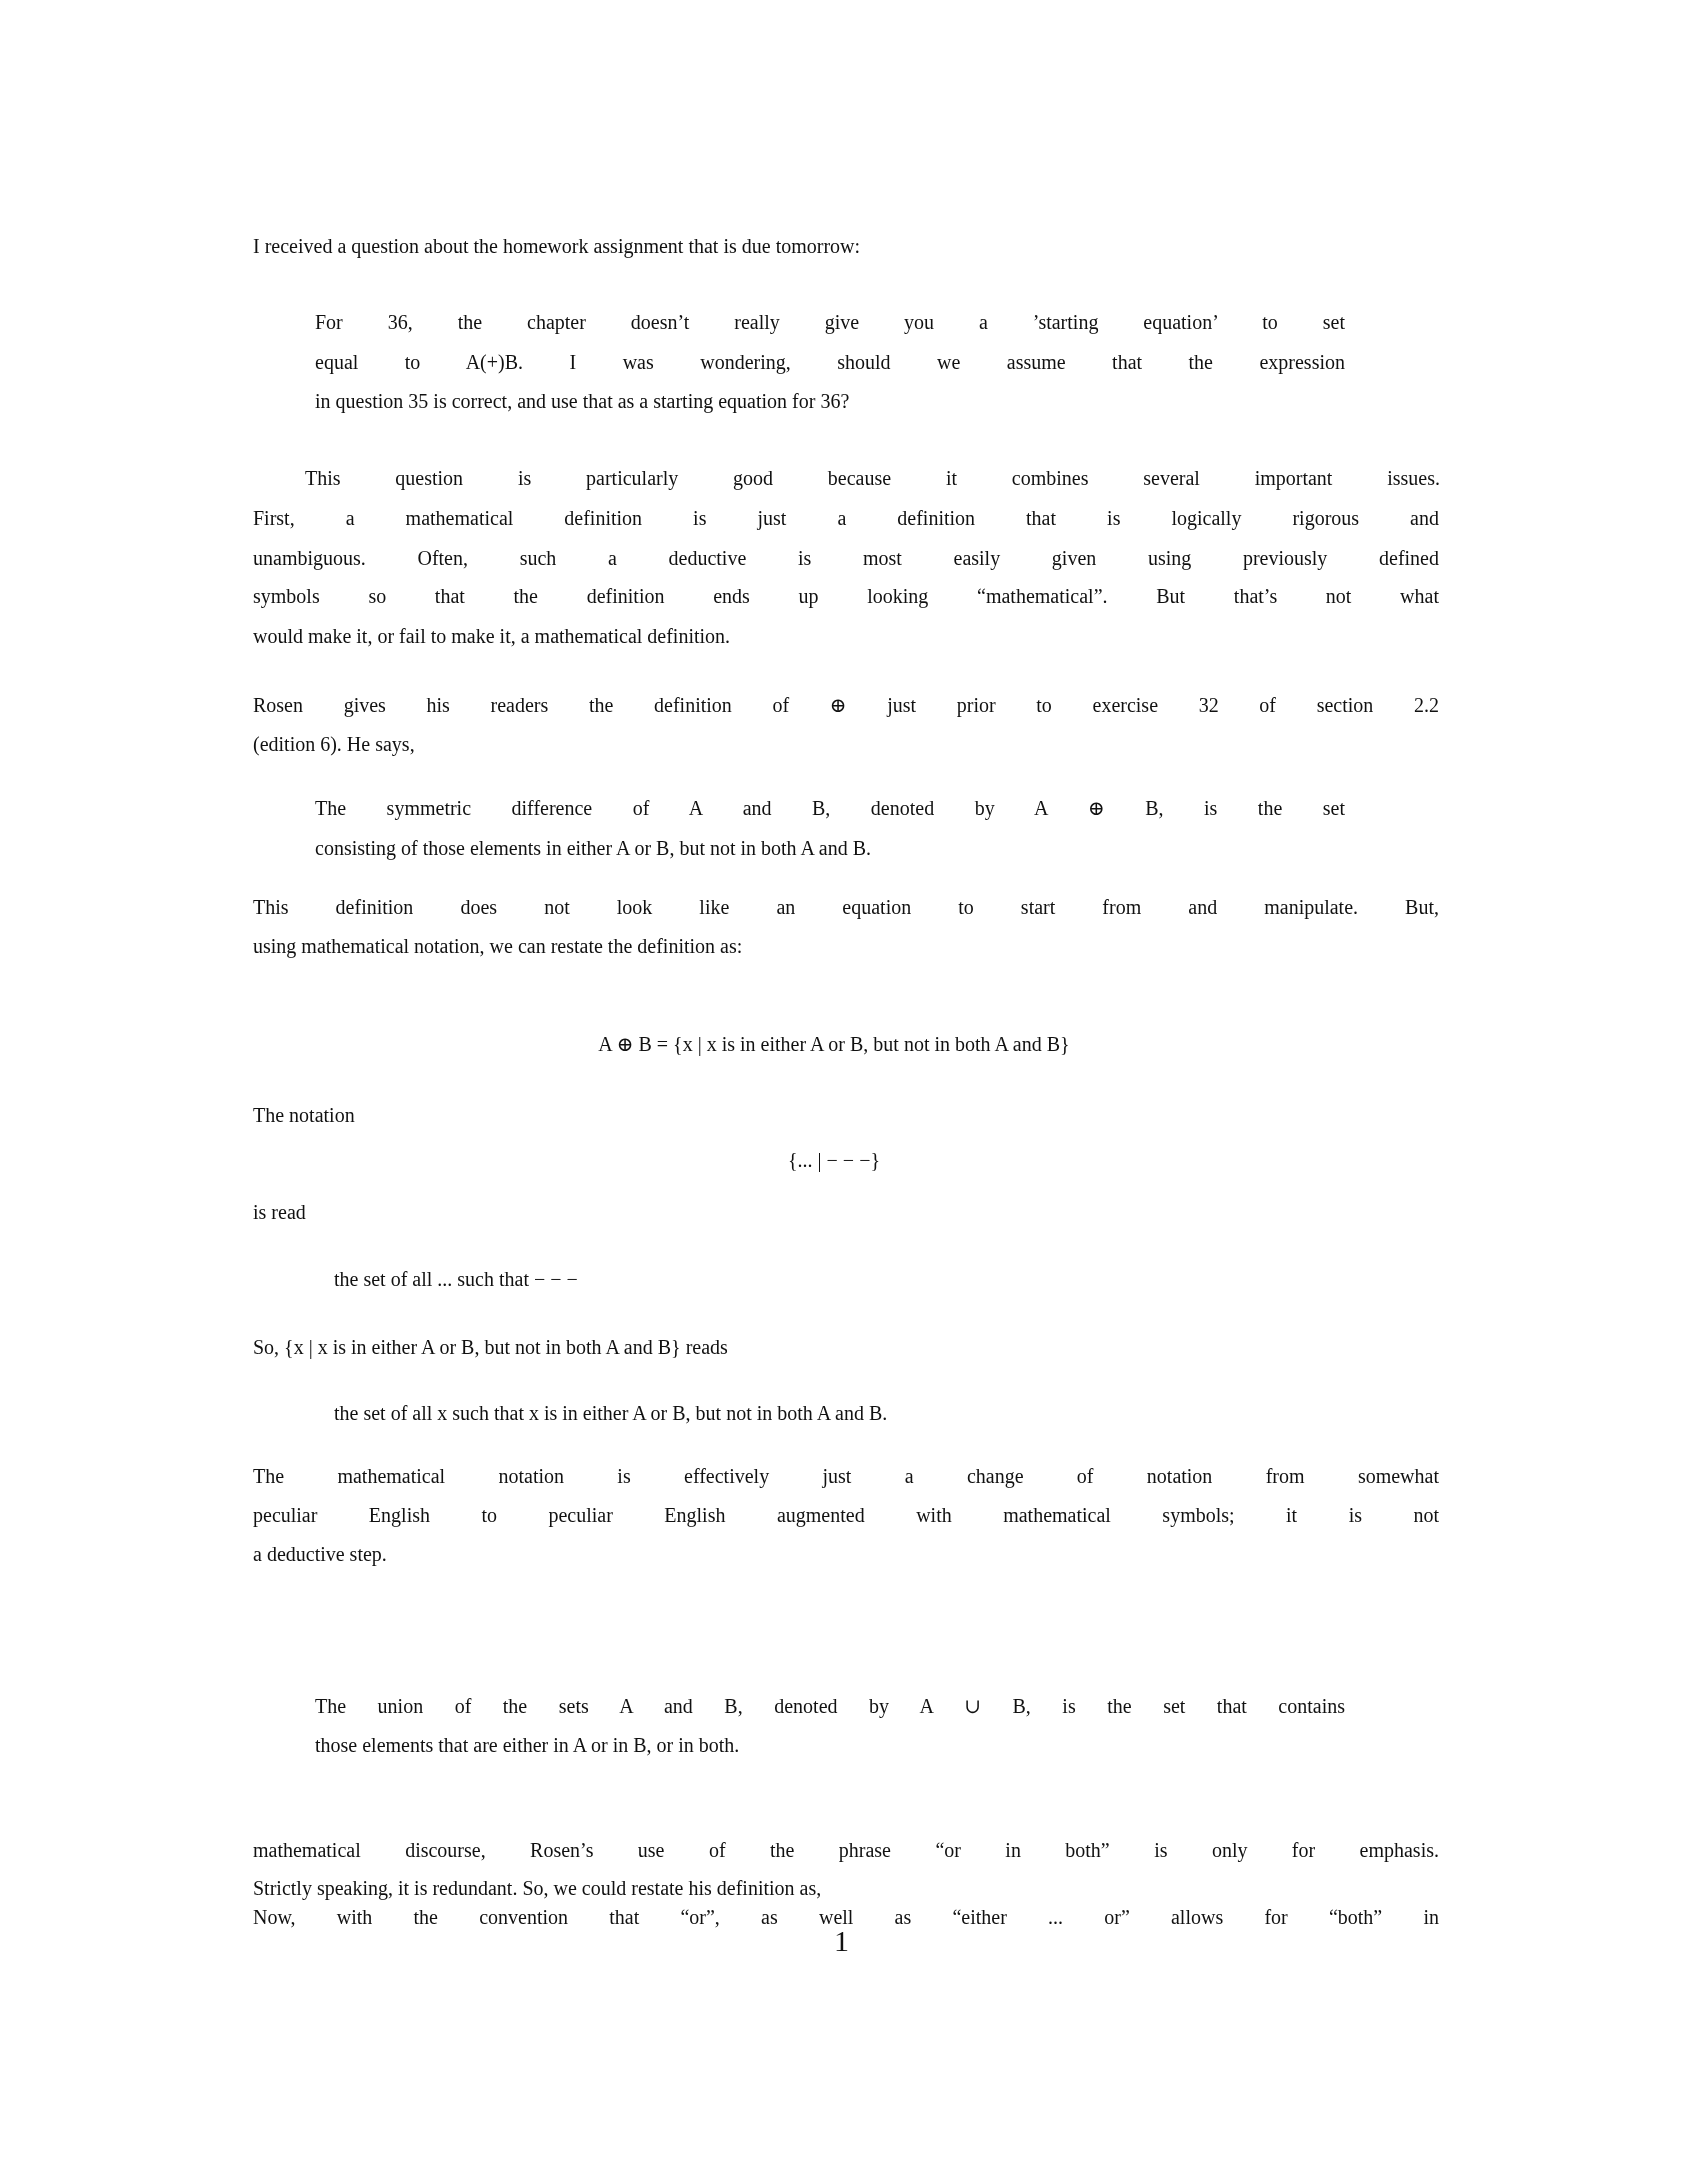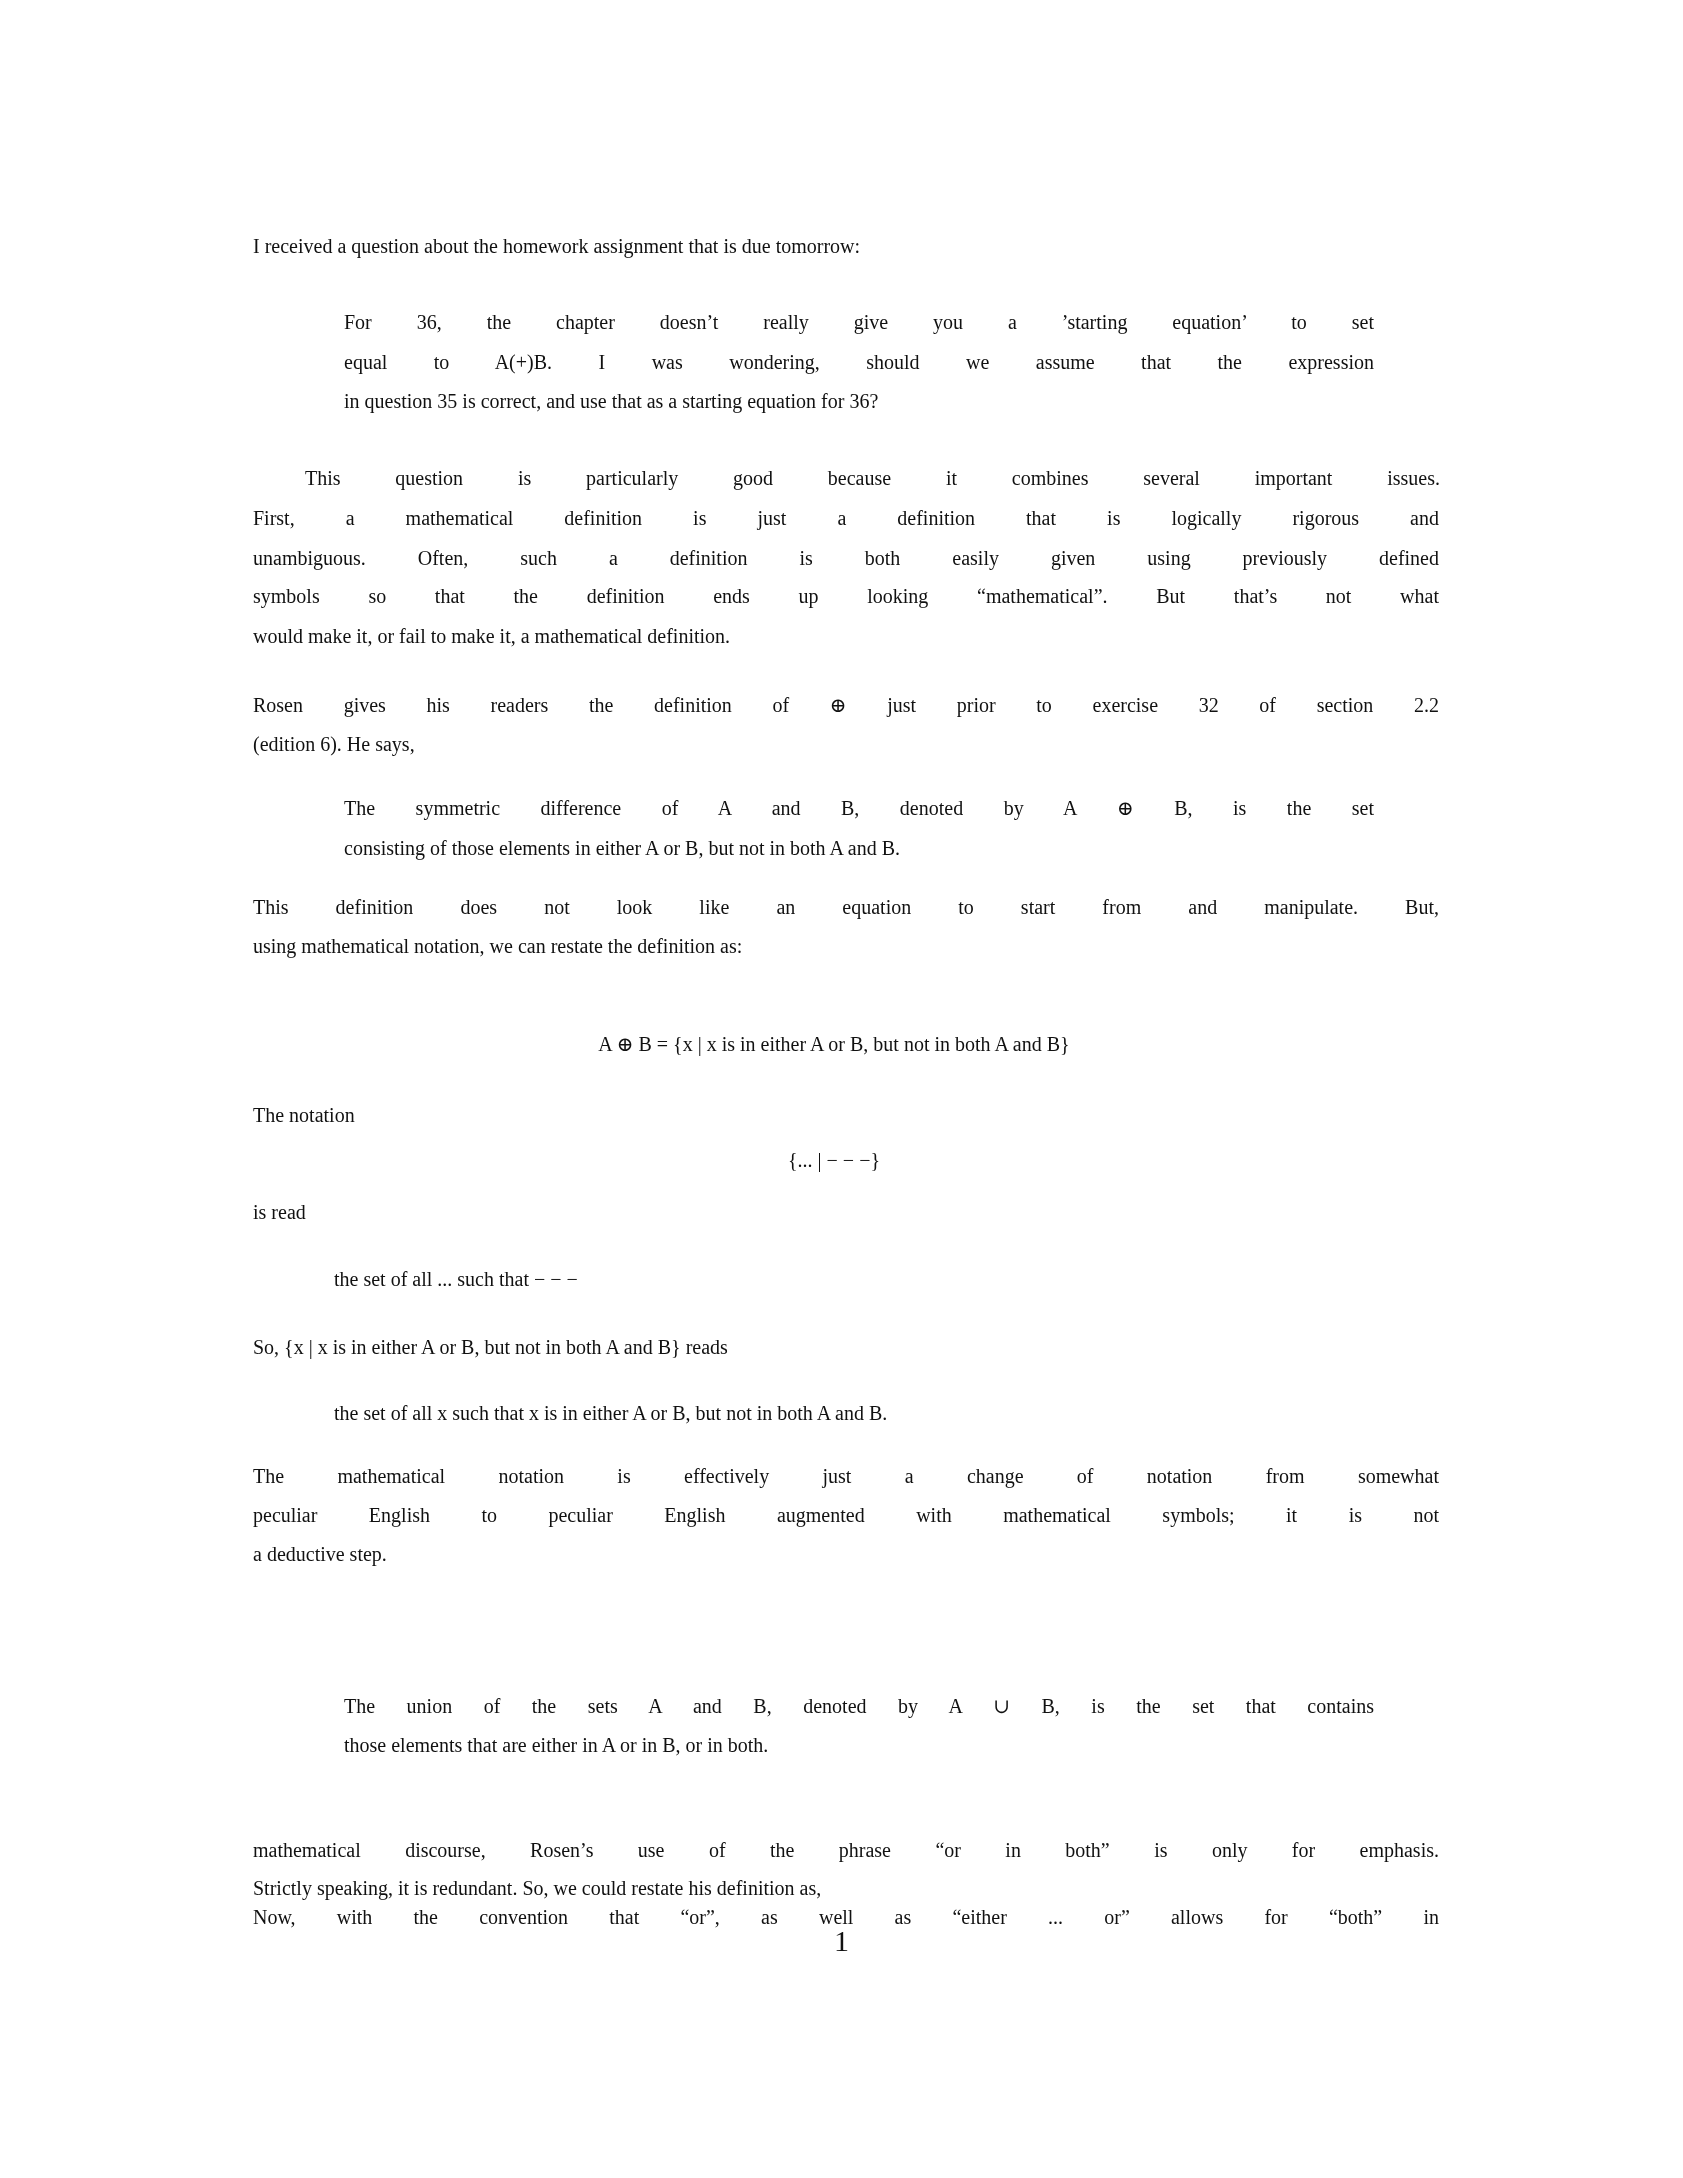--- a/index.html
+++ b/index.html
@@ -3,21 +3,21 @@
 <meta charset="utf-8">
 <style>
   html, body { margin: 0; padding: 0; background: #ffffff; }
   body { width: 1683px; height: 2178px; position: relative; overflow: hidden;
          font-family: "Liberation Serif", "DejaVu Serif", serif; color: #111111; }
   .page { position: absolute; left: 0; top: 0; width: 1683px; height: 2178px; background: #ffffff; }
   .line { position: absolute; font-size: 20px; line-height: 36px; white-space: nowrap; }
   .full { left: 253px; width: 1186px; text-align: justify; text-align-last: justify; }
   .full.last { text-align-last: left; }
   .ind { left: 305px; width: 1135px; text-align: justify; text-align-last: justify; }
-  .quote { left: 344px; width: 1030px; text-align: justify; text-align-last: justify; }
+  .quote { left: 315px; width: 1030px; text-align: justify; text-align-last: justify; }
   .quote.last { text-align-last: left; }
   .plain { left: 253px; }
   .qplain { left: 334px; }
   .center { left: 0; width: 1668px; text-align: center; }
   b { font-weight: normal; }
   .pageno { position: absolute; left: 0; width: 1683px; text-align: center; font-size: 30px; }
 </style>
 </head>
 <body>
 
@@ -27,21 +27,21 @@
 
   <div>
     <div class="line quote" style="top:304px">For 36, the chapter doesn’t really give you a ’starting equation’ to set</div>
     <div class="line quote" style="top:344px">equal to A(+)B. I was wondering, should we assume that the expression</div>
     <div class="line quote last" style="top:383px">in question 35 is correct, and use that as a starting equation for 36?</div>
   </div>
 
   <div>
     <div class="line ind" style="top:460px">This question is particularly good because it combines several important issues.</div>
     <div class="line full" style="top:500px">First, a mathematical definition is just a definition that is logically rigorous and</div>
-    <div class="line full" style="top:540px">unambiguous.  Often, such a definition is both easily given using previously defined</div>
+    <div class="line full" style="top:540px">unambiguous.  Often, such a deductive is most easily given using previously defined</div>
     <div class="line full" style="top:578px">symbols so that the definition ends up looking “mathematical”. But that’s not what</div>
     <div class="line full last" style="top:618px">would make it, or fail to make it, a mathematical definition.</div>
   </div>
 
   <div>
     <div class="line full" style="top:687px">Rosen gives his readers the definition of ⊕ just prior to exercise 32 of section 2.2</div>
     <div class="line full last" style="top:726px">(edition 6).  He says,</div>
   </div>
 
   <div>

